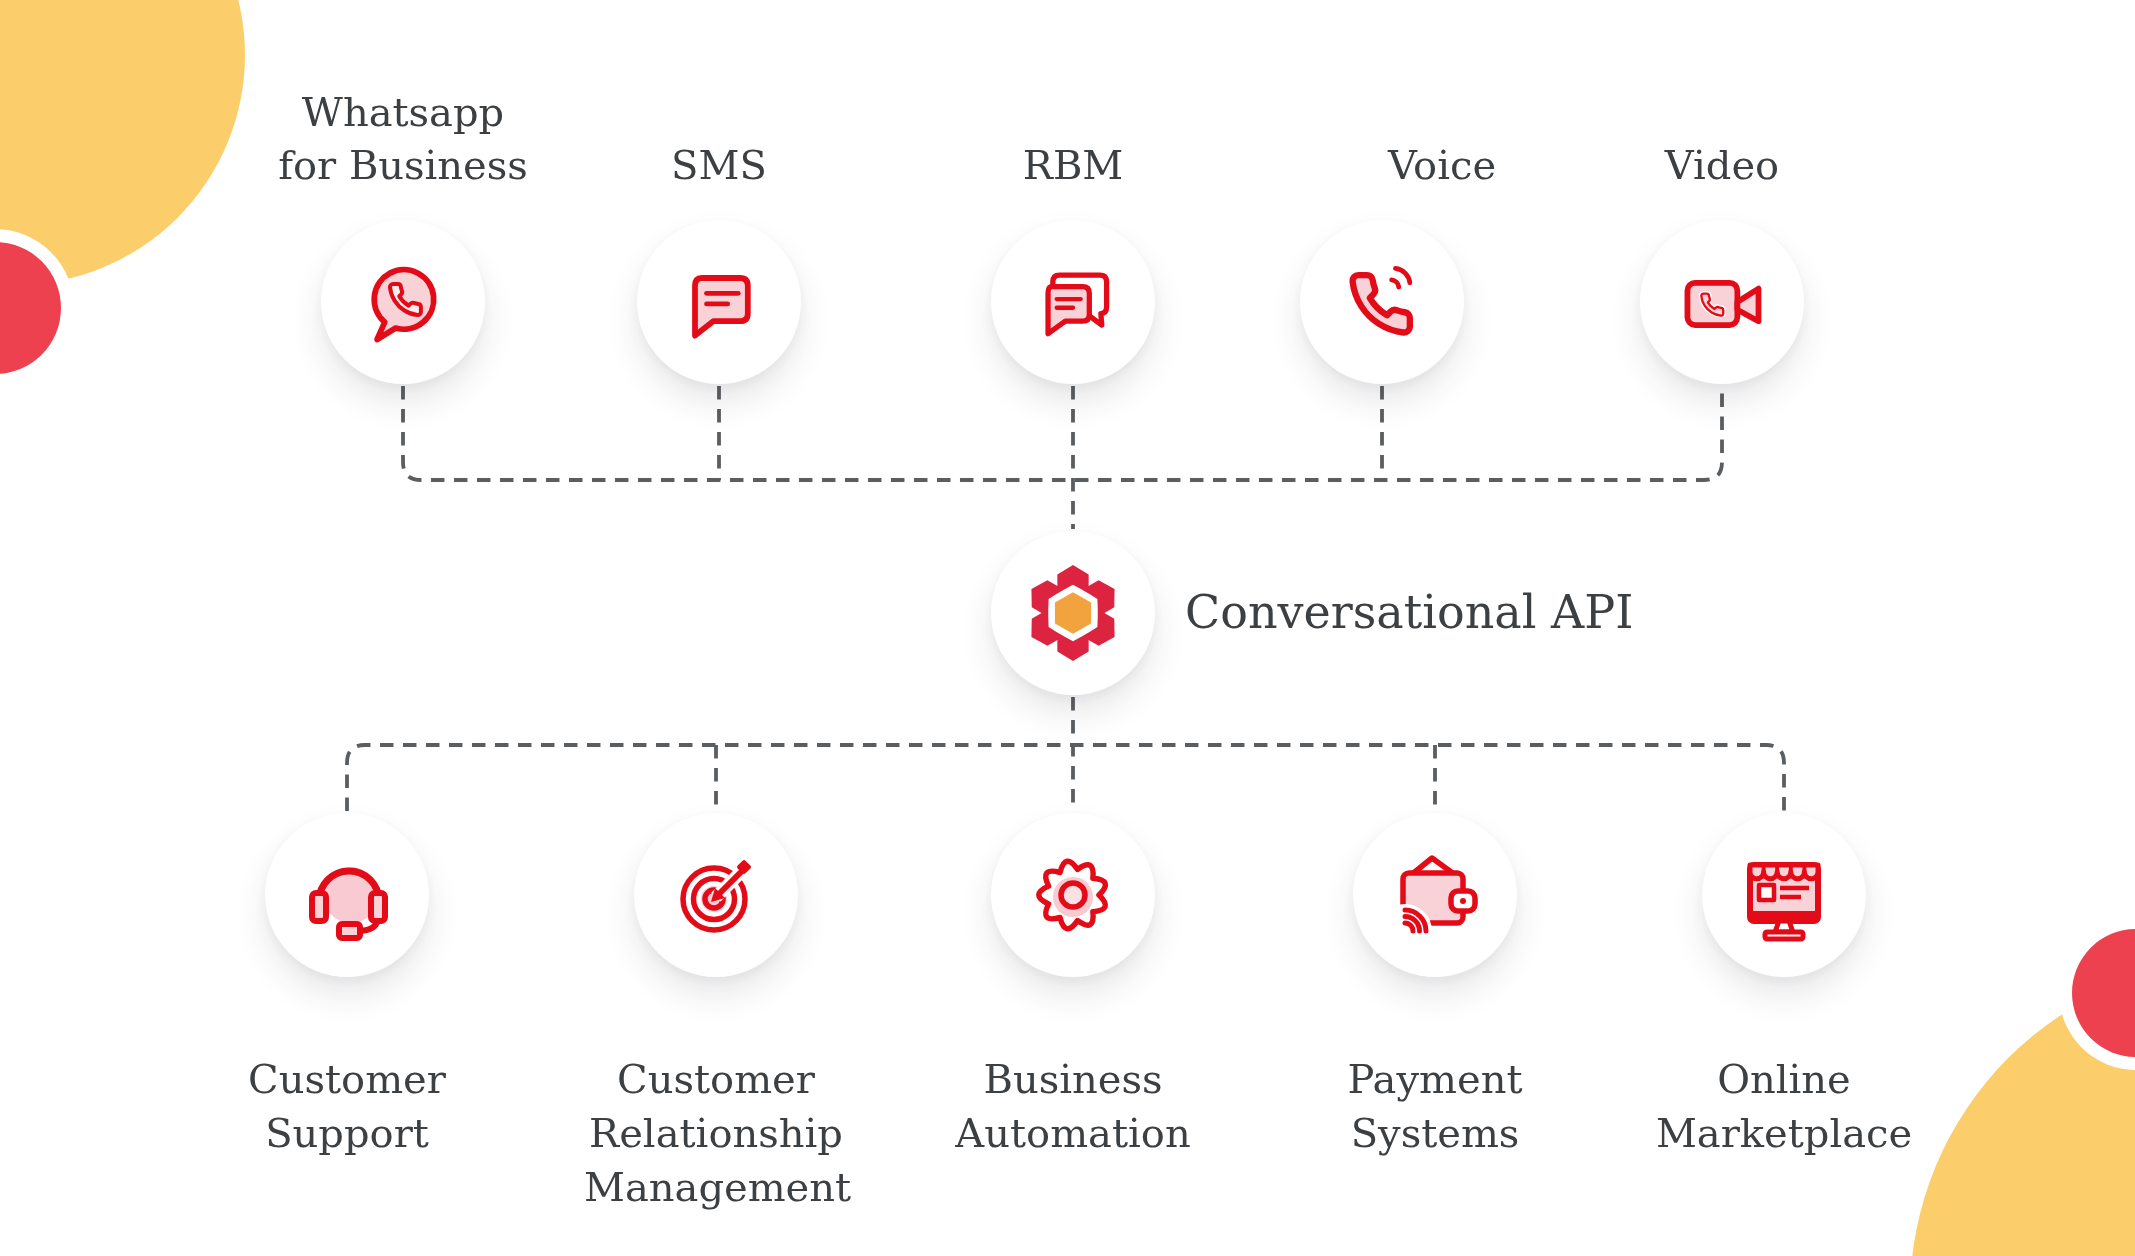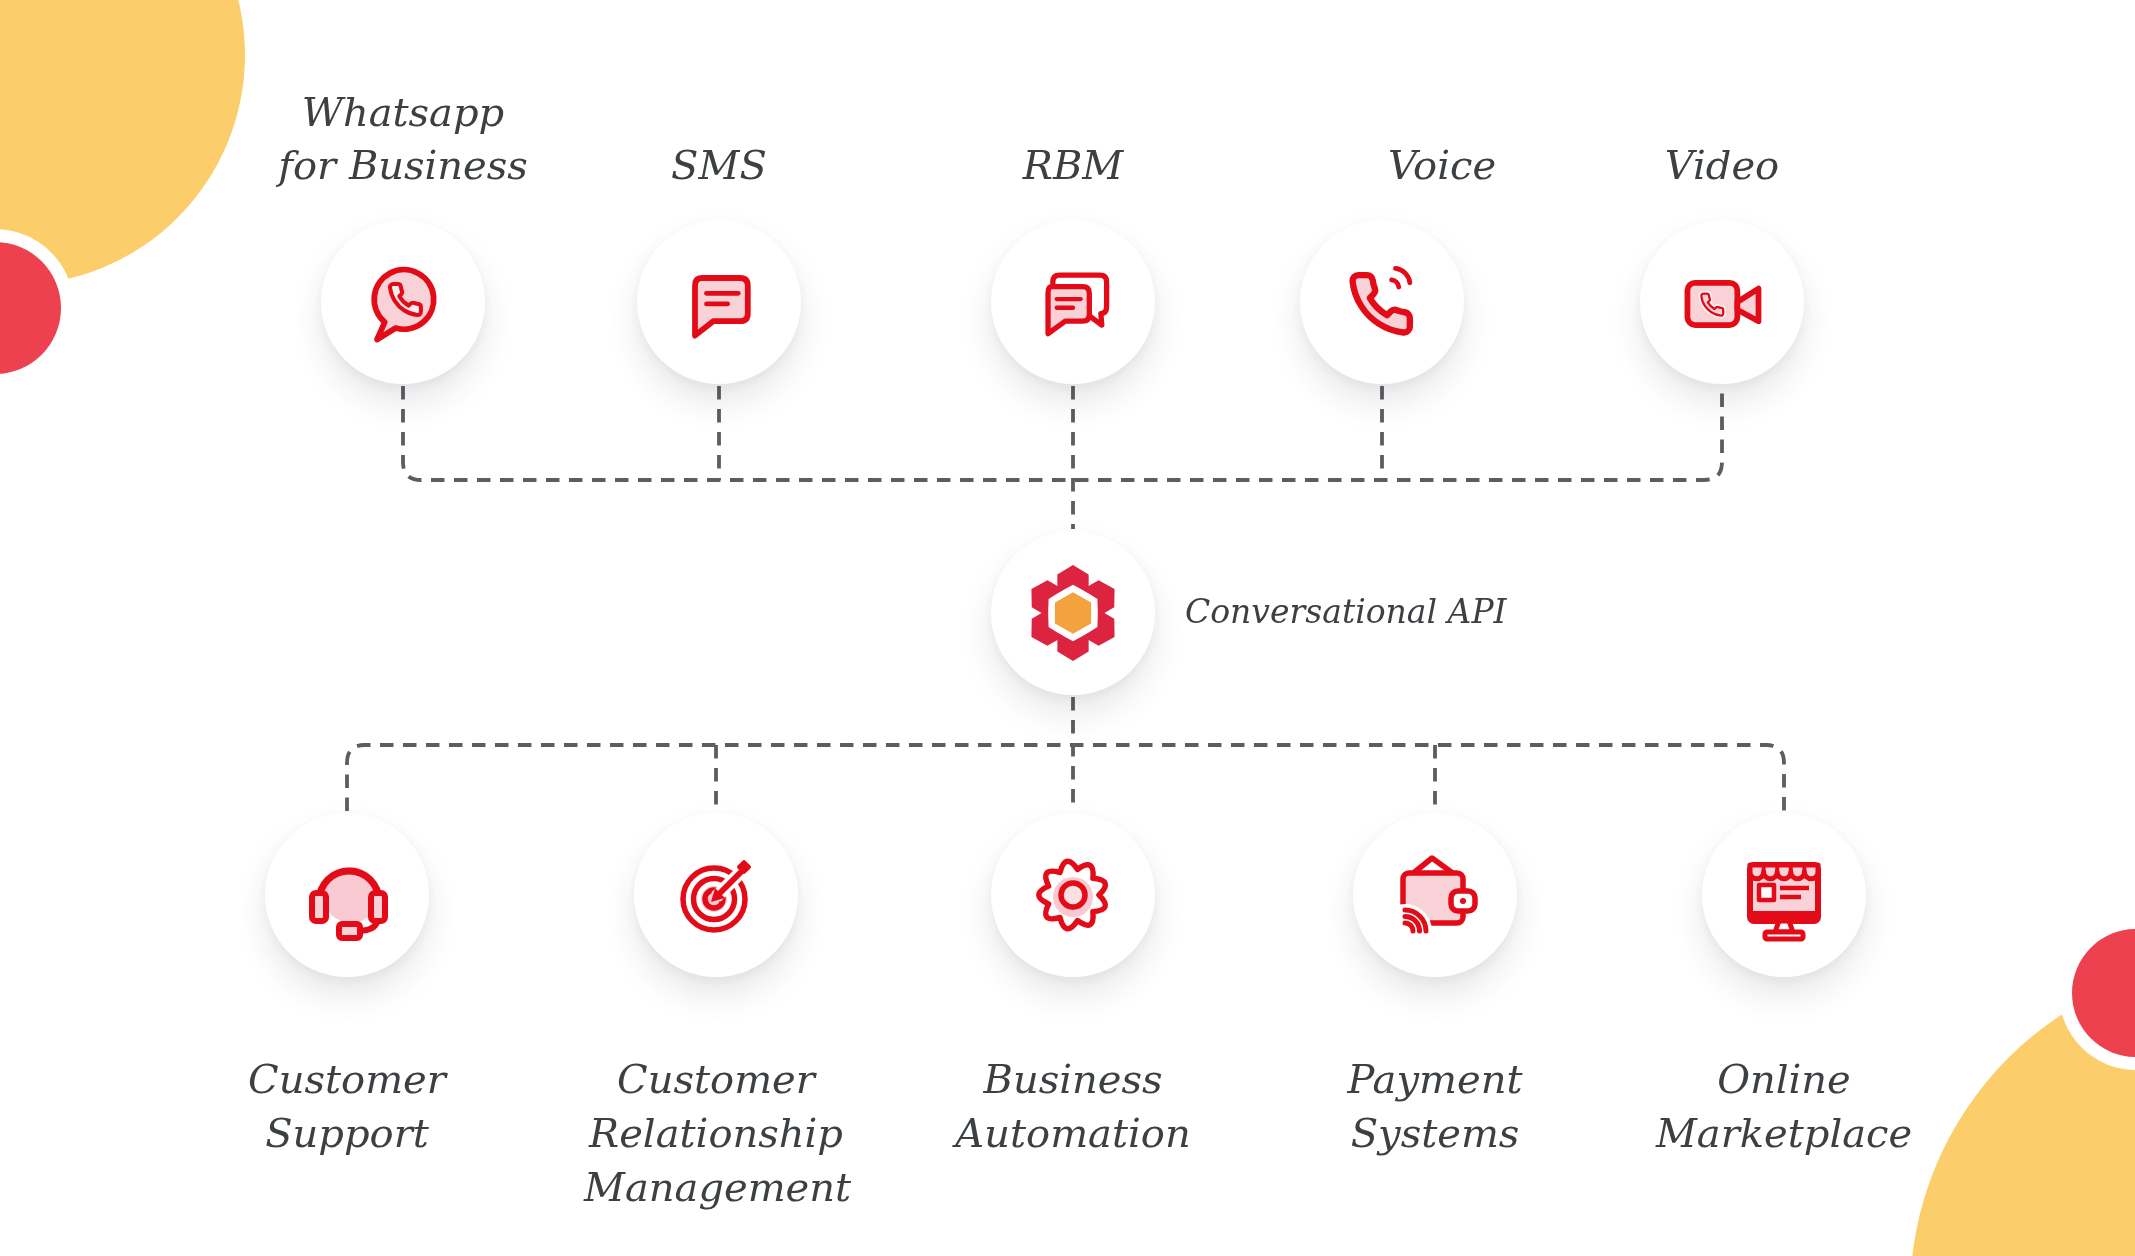--- a/index.html
+++ b/index.html
@@ -23,28 +23,28 @@
   .deco.red{background:var(--corner-red);box-shadow:0 0 0 13px #fff}
   .connector-svg{position:absolute;left:0;top:0;pointer-events:none}
   .connector-svg path{fill:none;stroke:var(--dash);stroke-width:3.8;stroke-dasharray:13.5 9.5}
   .node-circle{
     position:absolute;width:164px;height:164px;border-radius:50%;background:#fff;
     box-shadow:0 18px 32px rgba(50,50,60,.11),0 4px 10px rgba(50,50,60,.05);
     display:flex;align-items:center;justify-content:center;
   }
   .label{
     position:absolute;color:var(--text);text-align:center;
-    font-size:40px;line-height:53px;font-style:italic;
+    font-size:40px;line-height:53px;
   }
   .label .line{display:block}
   .label .line:empty{display:none}
   .toplabel{width:280px;height:172px;display:flex;flex-direction:column;
     justify-content:flex-end;top:20px}
   .botlabel{width:264px;top:1052px;line-height:54px}
-  .hublabel{left:1185px;top:584px;font-size:33px;line-height:56px;text-align:left;width:520px}
+  .hublabel{left:1185px;top:584px;font-size:46px;line-height:56px;text-align:left;width:520px}
   svg .st{stroke:var(--red);stroke-linejoin:round}
 </style>
 </head>
 <body>
 
 <div class="canvas">
 
   <div class="deco yellow" style="left:-215px;top:-175px;width:460px;height:460px"></div>
   <div class="deco red" style="left:-71px;top:242px;width:132px;height:132px"></div>
   <div class="deco yellow" style="left:1910px;top:960px;width:670px;height:670px"></div>

